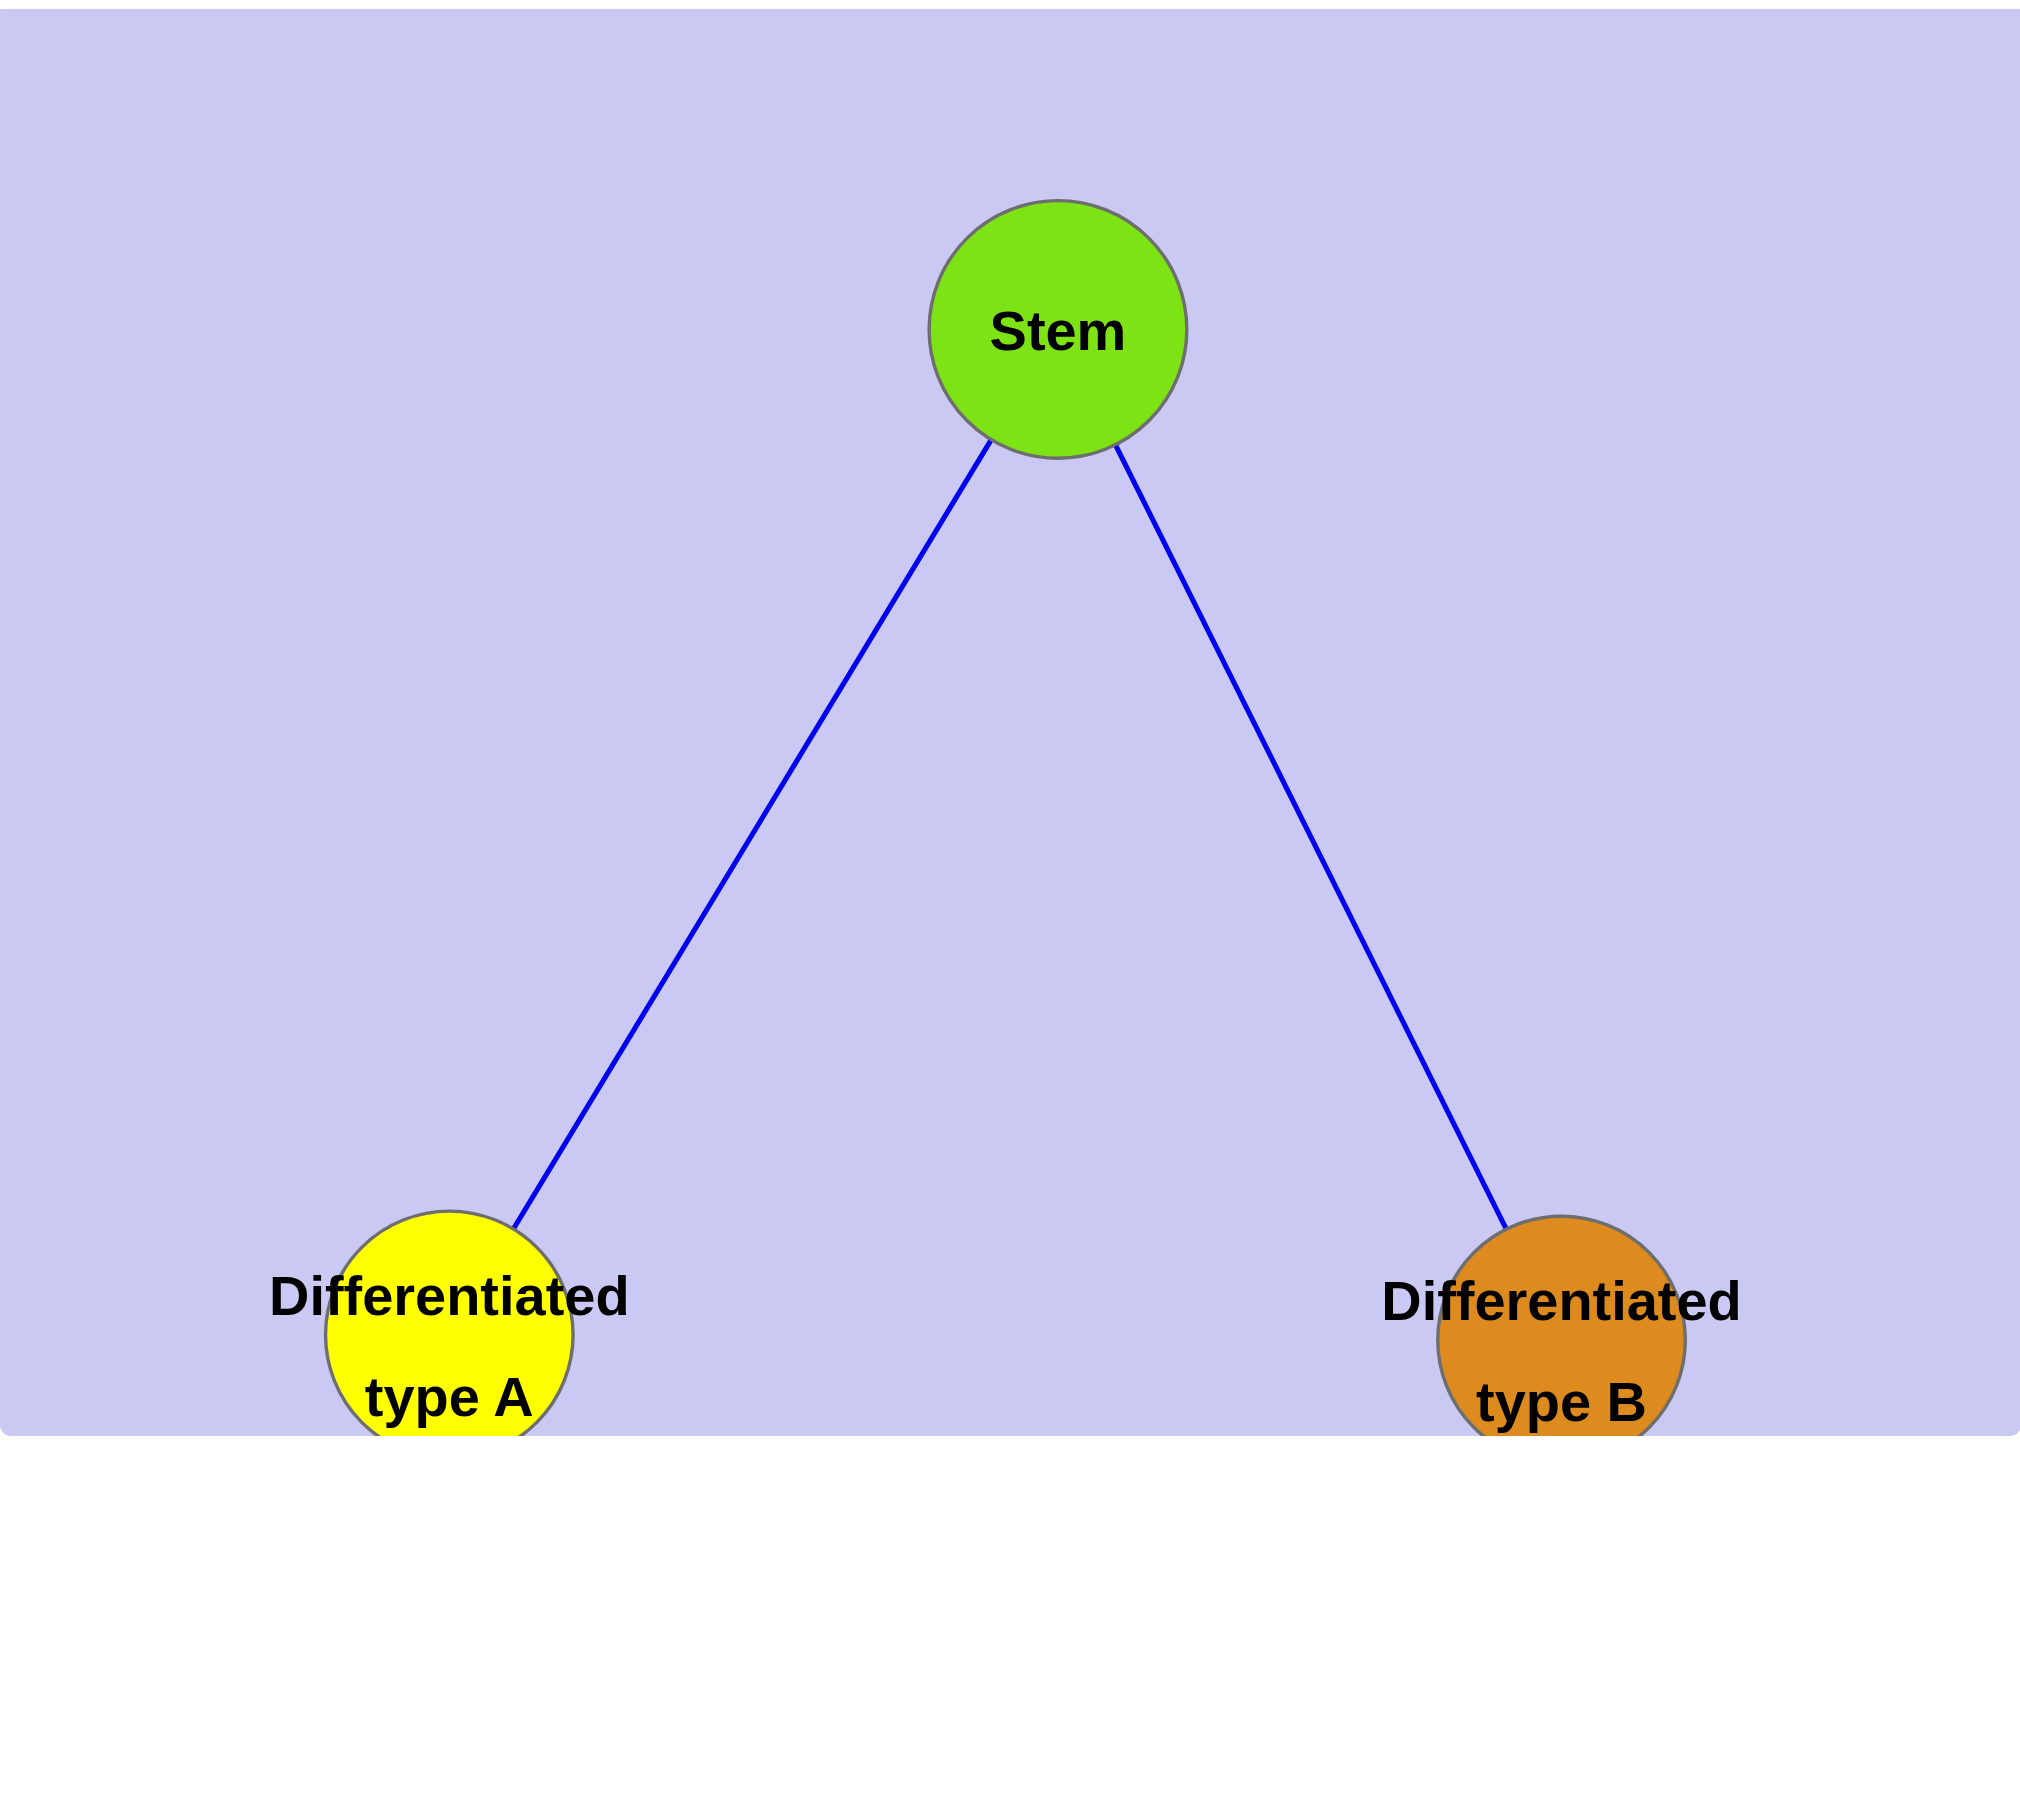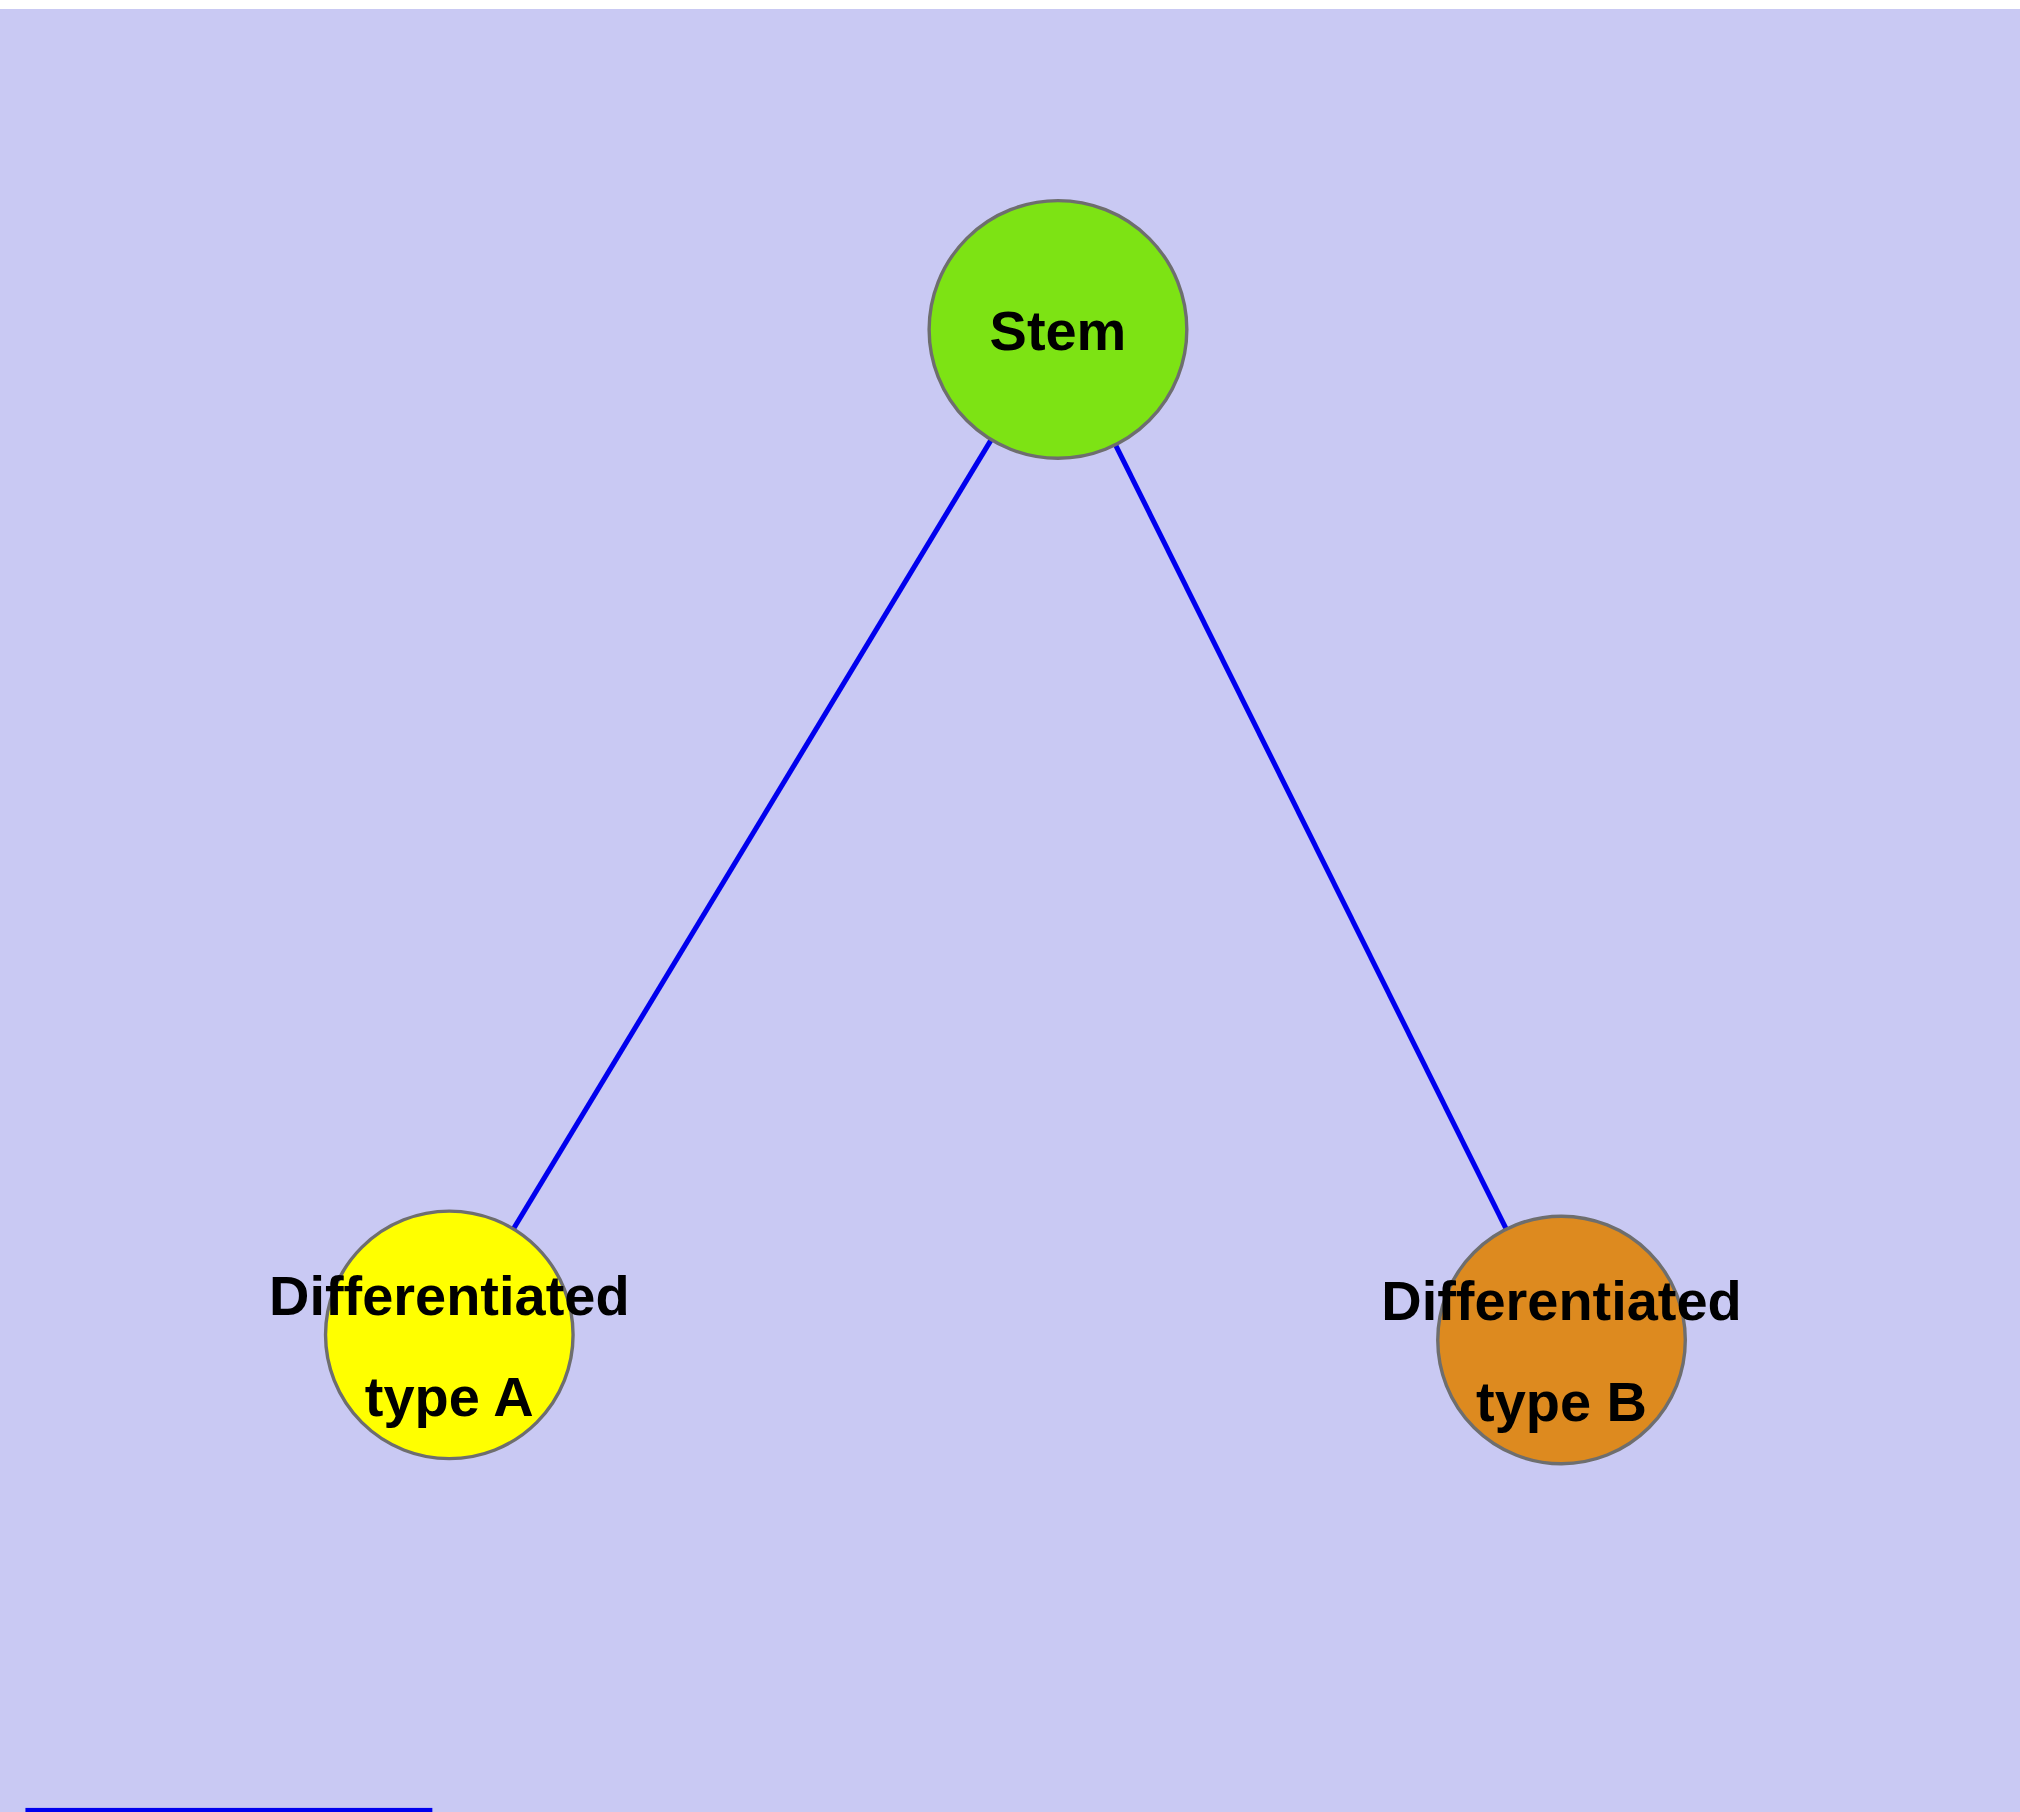--- a/index.html
+++ b/index.html
@@ -29,21 +29,21 @@
   }
   .node-label {
     font-family: "Liberation Sans", sans-serif;
     font-weight: bold;
     fill: #000000;
   }
 </style>
 </head>
 <body>
 
-<div id="stage" style="width: 2021px; height: 1812px; background: rgb(255, 255, 255);">
+<div id="stage" style="width: 2021px; height: 1436px; background: rgb(255, 255, 255); border-radius: 11px;">
   <div id="plot-area">
     <svg xmlns="http://www.w3.org/2000/svg" viewBox="0 0 2384 2128" preserveAspectRatio="none">
         <rect x="0" y="0" width="2384" height="2128" fill="#c9c9f3"></rect>
         <line x1="1248" y1="378" x2="530" y2="1564" stroke="#0000ee" stroke-width="6"></line>
         <line x1="1248" y1="378" x2="1842" y2="1570" stroke="#0000ee" stroke-width="6"></line>
         <circle cx="1248" cy="378" r="152" fill="#7de314" stroke="#6e6e6e" stroke-width="4"></circle>
         <circle cx="530" cy="1564" r="146" fill="#ffff00" stroke="#6e6e6e" stroke-width="4"></circle>
         <circle cx="1842" cy="1570" r="146" fill="#dd8a1f" stroke="#6e6e6e" stroke-width="4"></circle>
         <text text-anchor="middle" font-size="66" fill="#000000" class="node-label"><tspan x="1248" y="402">Stem</tspan></text>
         <text text-anchor="middle" font-size="66" fill="#000000" class="node-label"><tspan x="530" y="1540">Differentiated</tspan><tspan x="530" y="1660">type A</tspan></text>

